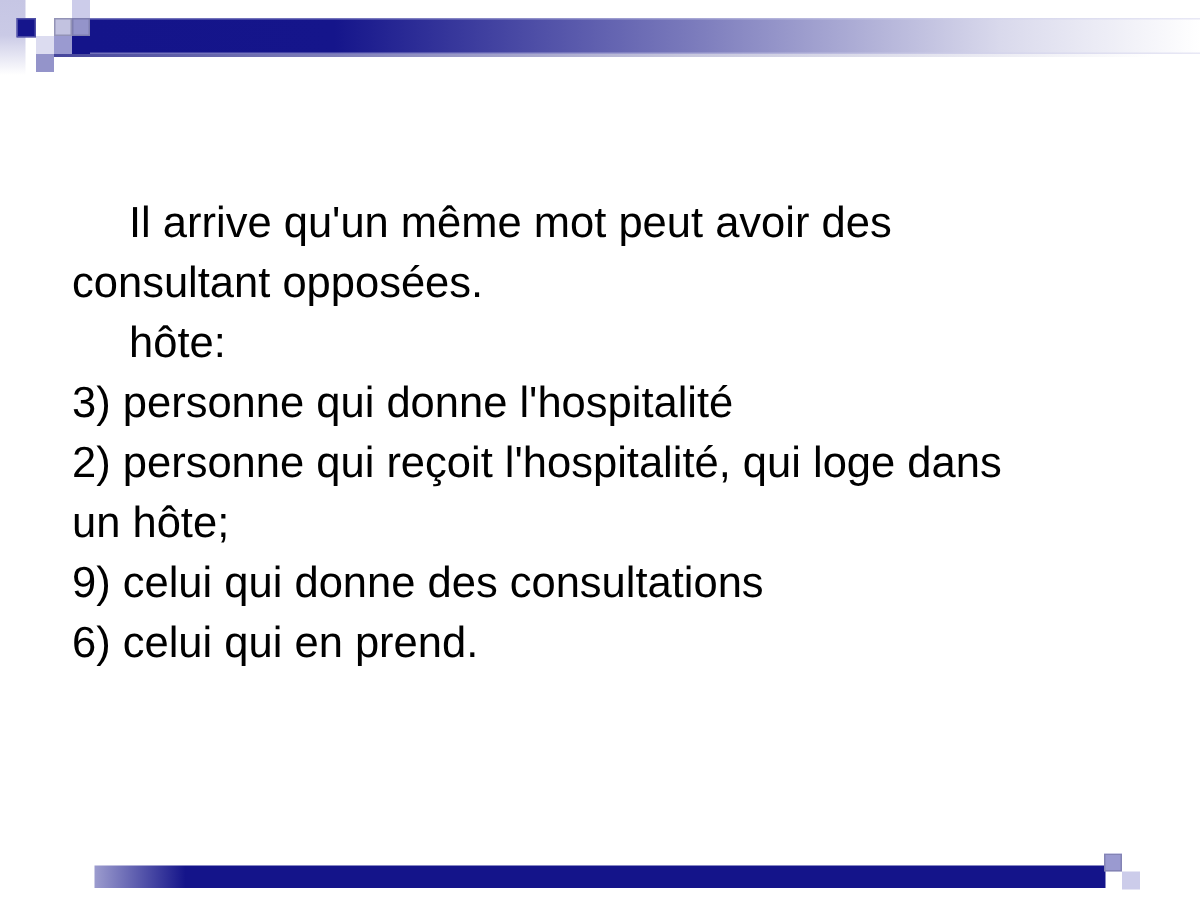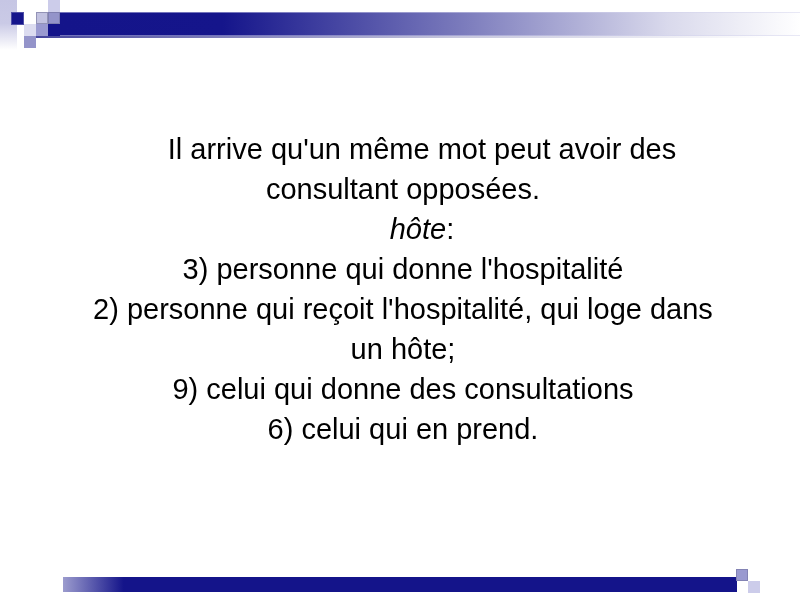--- a/index.html
+++ b/index.html
@@ -36,24 +36,24 @@
   
   #footer-bar   { left:63px; top:577px; width:674px; height:15px;
                   background: linear-gradient(to right, #9c9cce 0%, #14148a 9%, #14148a 100%); }
   #fsq-a        { left:736px; top:569px; width:12px; height:12px; background:#9a9ad0;
                   box-shadow: inset 0 0 0 1px rgba(90,90,130,0.35); }
   #fsq-b        { left:748px; top:581px; width:12px; height:12px; background:#ccccea; }
 
   
   #text-block   { left:48px; top:129px; width:710px;
                   font-size: 29px; line-height: 40px; color: #000000; }
-  .line         { white-space: pre; text-align: center; }
+  .line         { white-space: pre; }
   .ind          { padding-left: 38px; }
   .ind-sm       { padding-left: 30px; }
-  .it           { font-style: italic; }
+  .it           { }
 </style>
 </head>
 <body>
 
 <div>
 
   <div class="abs" id="strip-left"></div>
   <div class="abs" id="mini-strip"></div>
   <div class="abs" id="navy-sq"></div>
   <div class="abs" id="sq-a1"></div>

